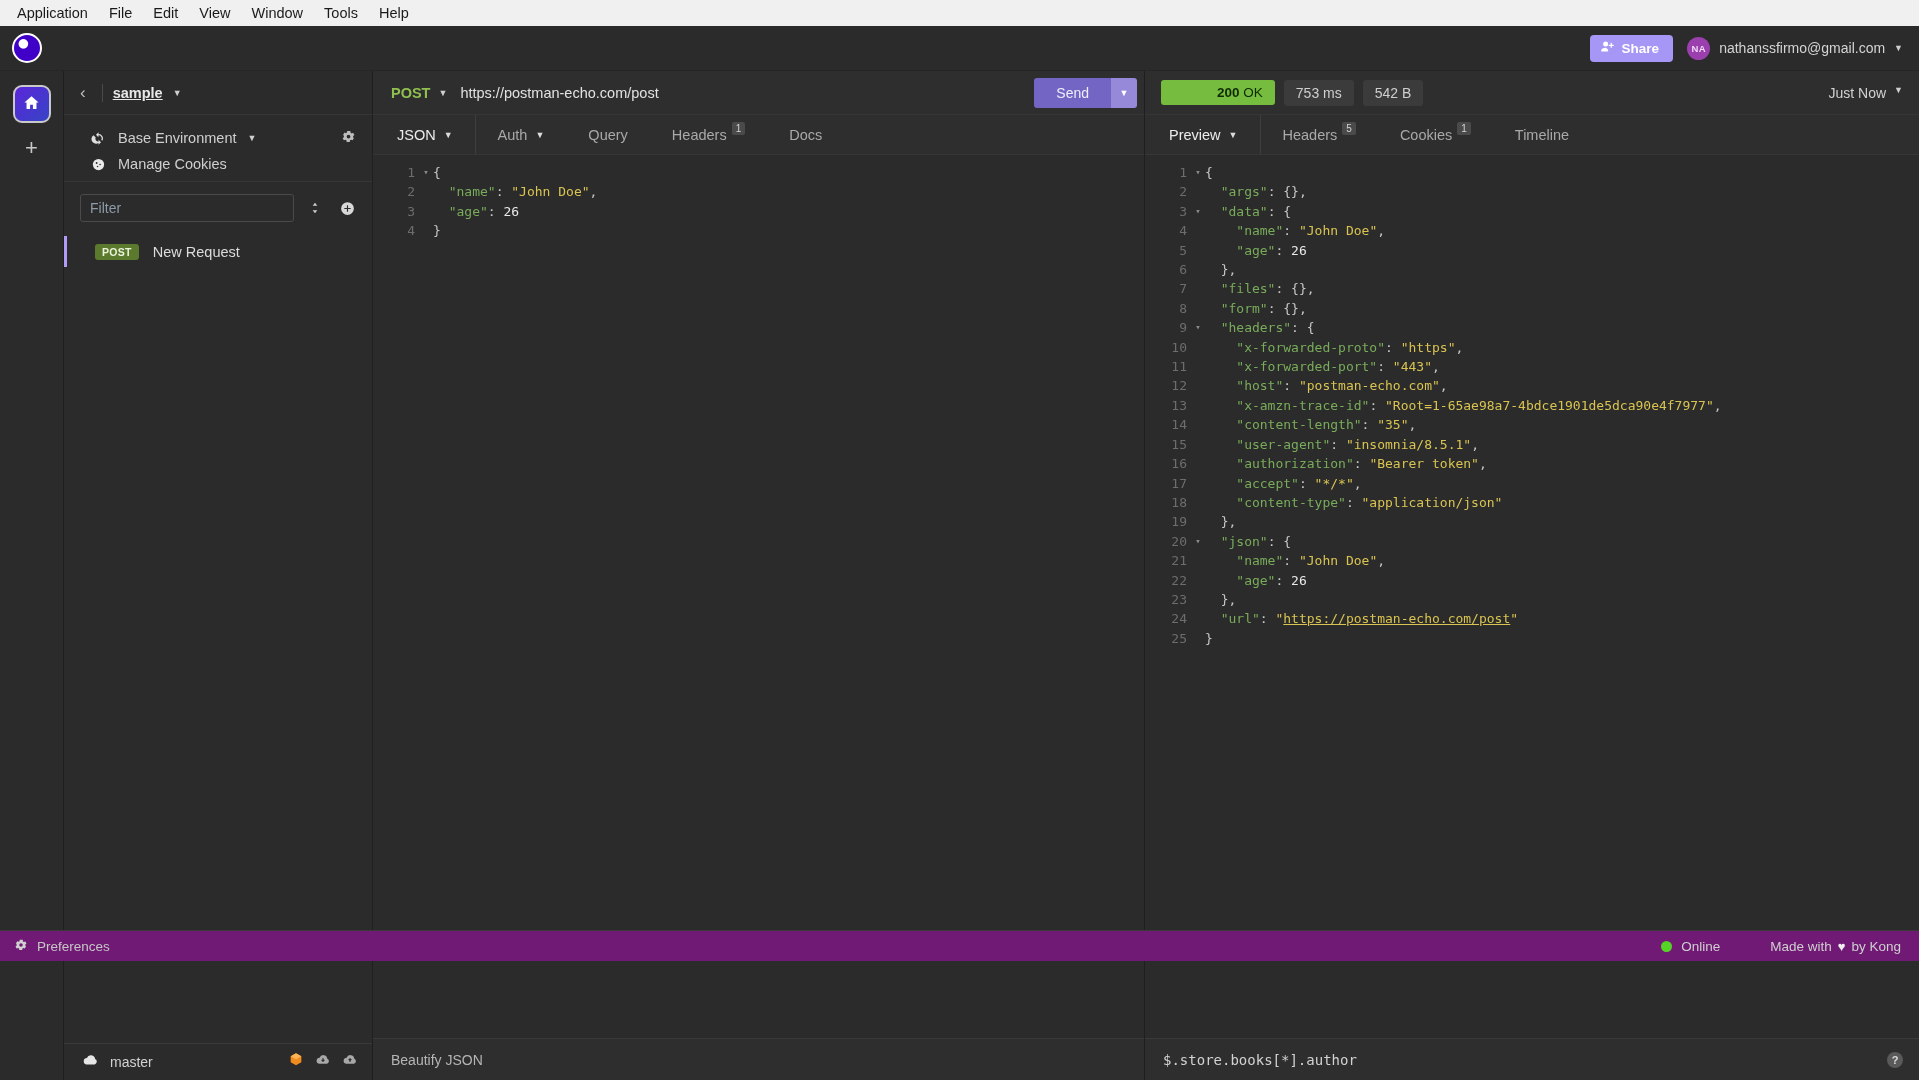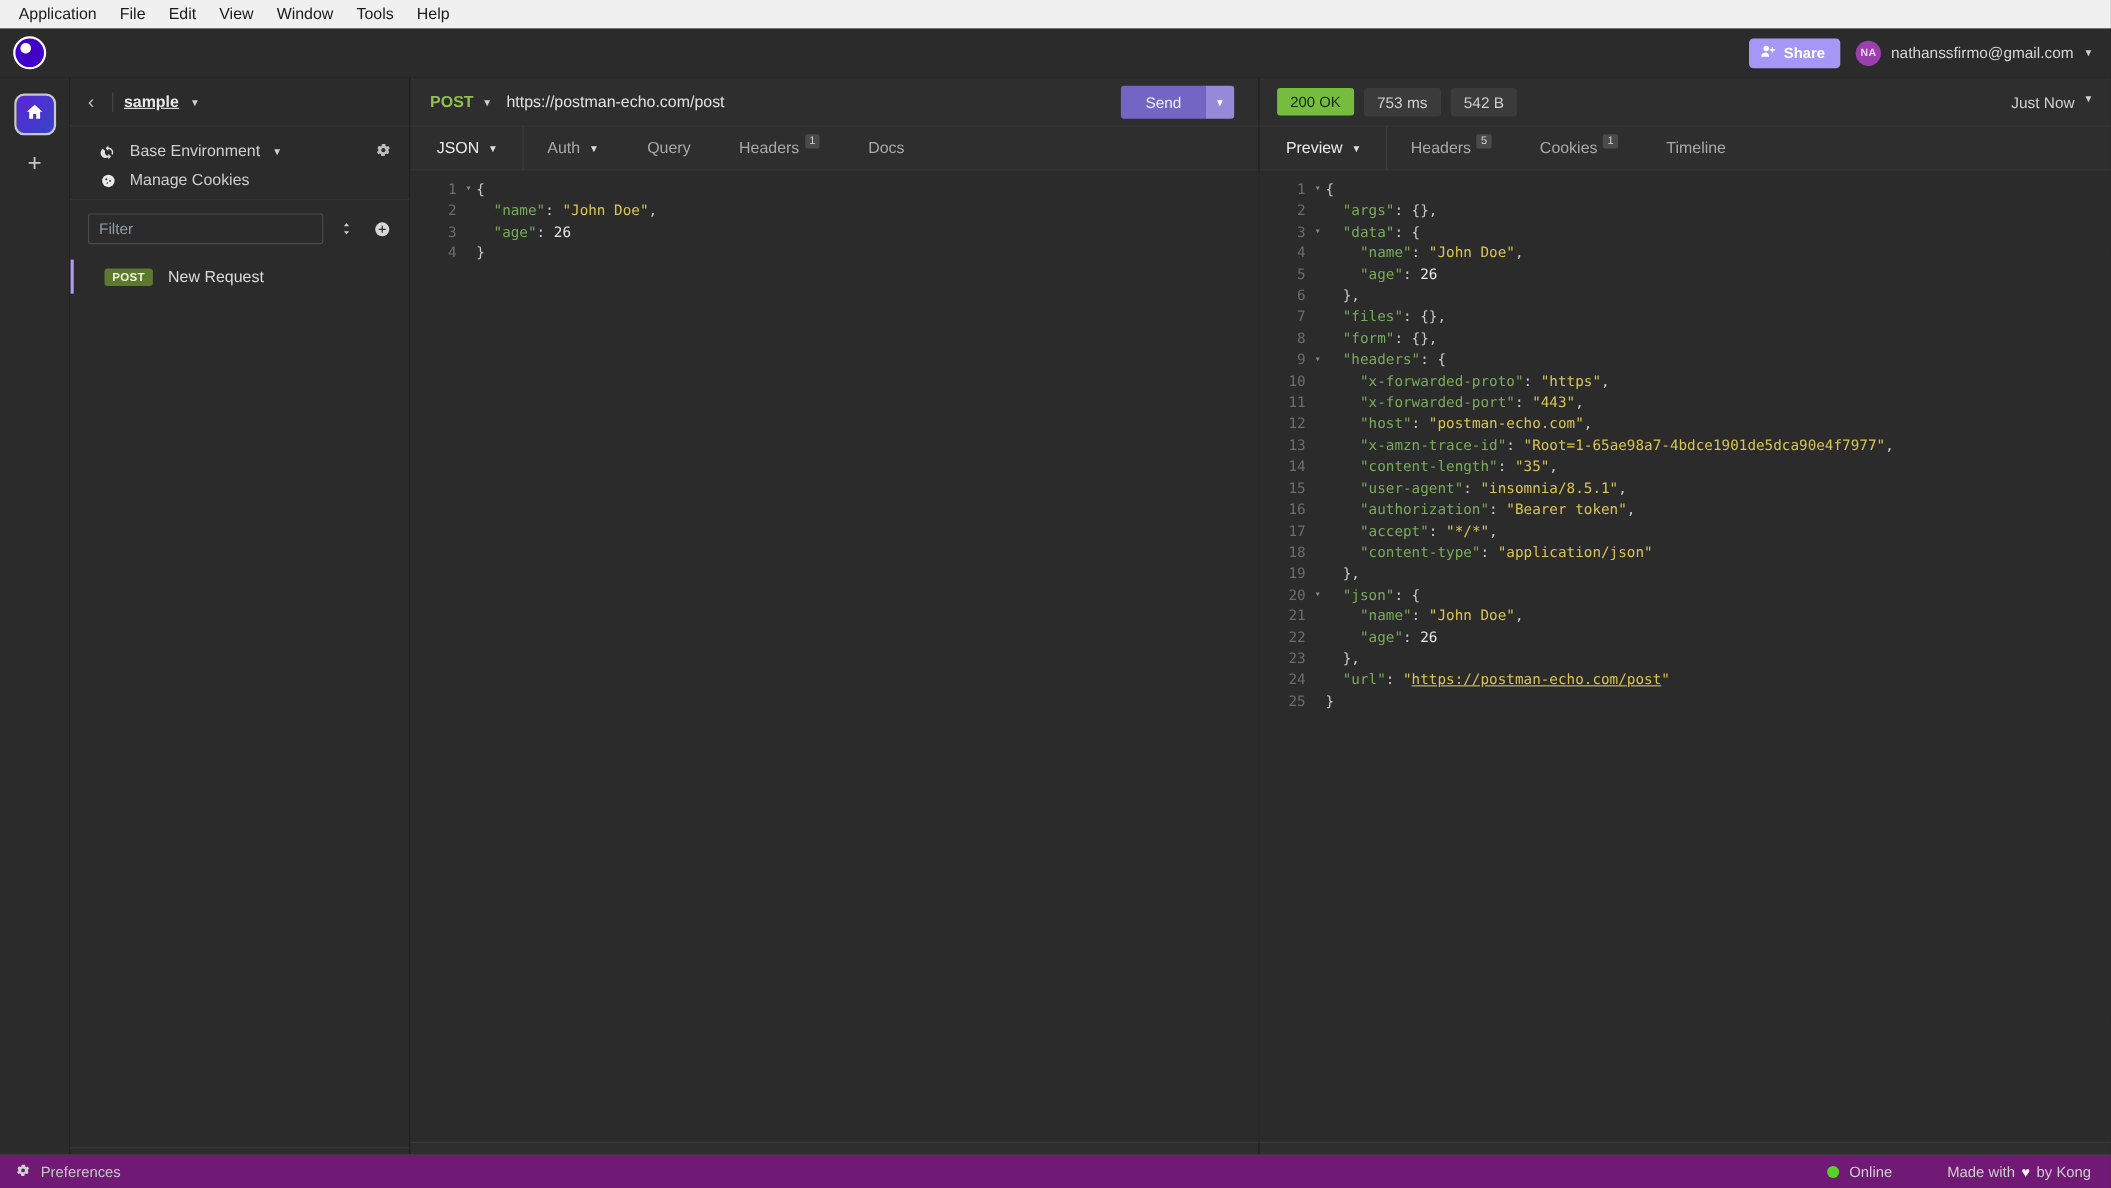--- a/index.html
+++ b/index.html
@@ -206,21 +206,21 @@
     color: #8fc04f; font-size: 14.5px; font-weight: bold;
     cursor: pointer;
   }
   .method-sel .caret { color: #cfcfcf; }
   .url-text {
     flex: 1;
     color: #e2e2e2; font-size: 14.5px;
     padding-left: 13px;
     cursor: text;
   }
-  .send-wrap { display: flex; height: 30px; margin-right: 22px; }
+  .send-wrap { display: flex; height: 30px; margin-right: 7px; }
   .send-btn {
     background: #7265c4;
     color: #efeefb;
     border: none;
     font-size: 14px;
     padding: 0 22px;
     border-radius: 3px 0 0 3px;
     cursor: pointer;
     font-family: "Liberation Sans", sans-serif;
   }
@@ -240,21 +240,21 @@
     padding: 0 16px 0 16px;
     gap: 9px;
   }
   .status-pill {
     background: #76bd3f;
     color: #0f2a00;
     font-size: 13.5px;
     padding: 5px 12px;
     border-radius: 3px;
   }
-  .status-pill b { font-weight: normal; }
+  .status-pill b { font-weight: bold; margin-left: 44px; }
   .meta-pill {
     background: #3b3b3b;
     color: #cfcfcf;
     font-size: 14px;
     padding: 5px 12px;
     border-radius: 3px;
   }
   .spacer { flex: 1; }
   .history { color: #d2d2d2; font-size: 14px; display: flex; gap: 8px; cursor: pointer; }
 
@@ -352,21 +352,21 @@
     gap: 8px;
     justify-content: flex-end;
   }
   .prefs { display: flex; align-items: center; gap: 9px; color: #c6c6c6; font-size: 13.5px; cursor: pointer; }
   .prefs svg { width: 14px; height: 14px; fill: #d0d0d0; }
   .online { display: flex; align-items: center; gap: 9px; color: #cfcfcf; font-size: 13.5px; }
   .dot-green { width: 11px; height: 11px; border-radius: 50%; background: #55d425; }
   .madeby { color: #cfcfcf; font-size: 13.5px; display: flex; align-items: center; gap: 6px; margin-left: 42px; }
   .heart { color: #f0f0f0; font-size: 13px; }
 
-  .body-area { height: 1080px; position: relative; }
+  .body-area { height: 961px; position: relative; }
 </style>
 </head>
 <body>
 
 <div class="body-area">
 
   <div class="menubar" id="menubar">
       <span class="mi">Application</span>
       <span class="mi">File</span>
       <span class="mi">Edit</span>

